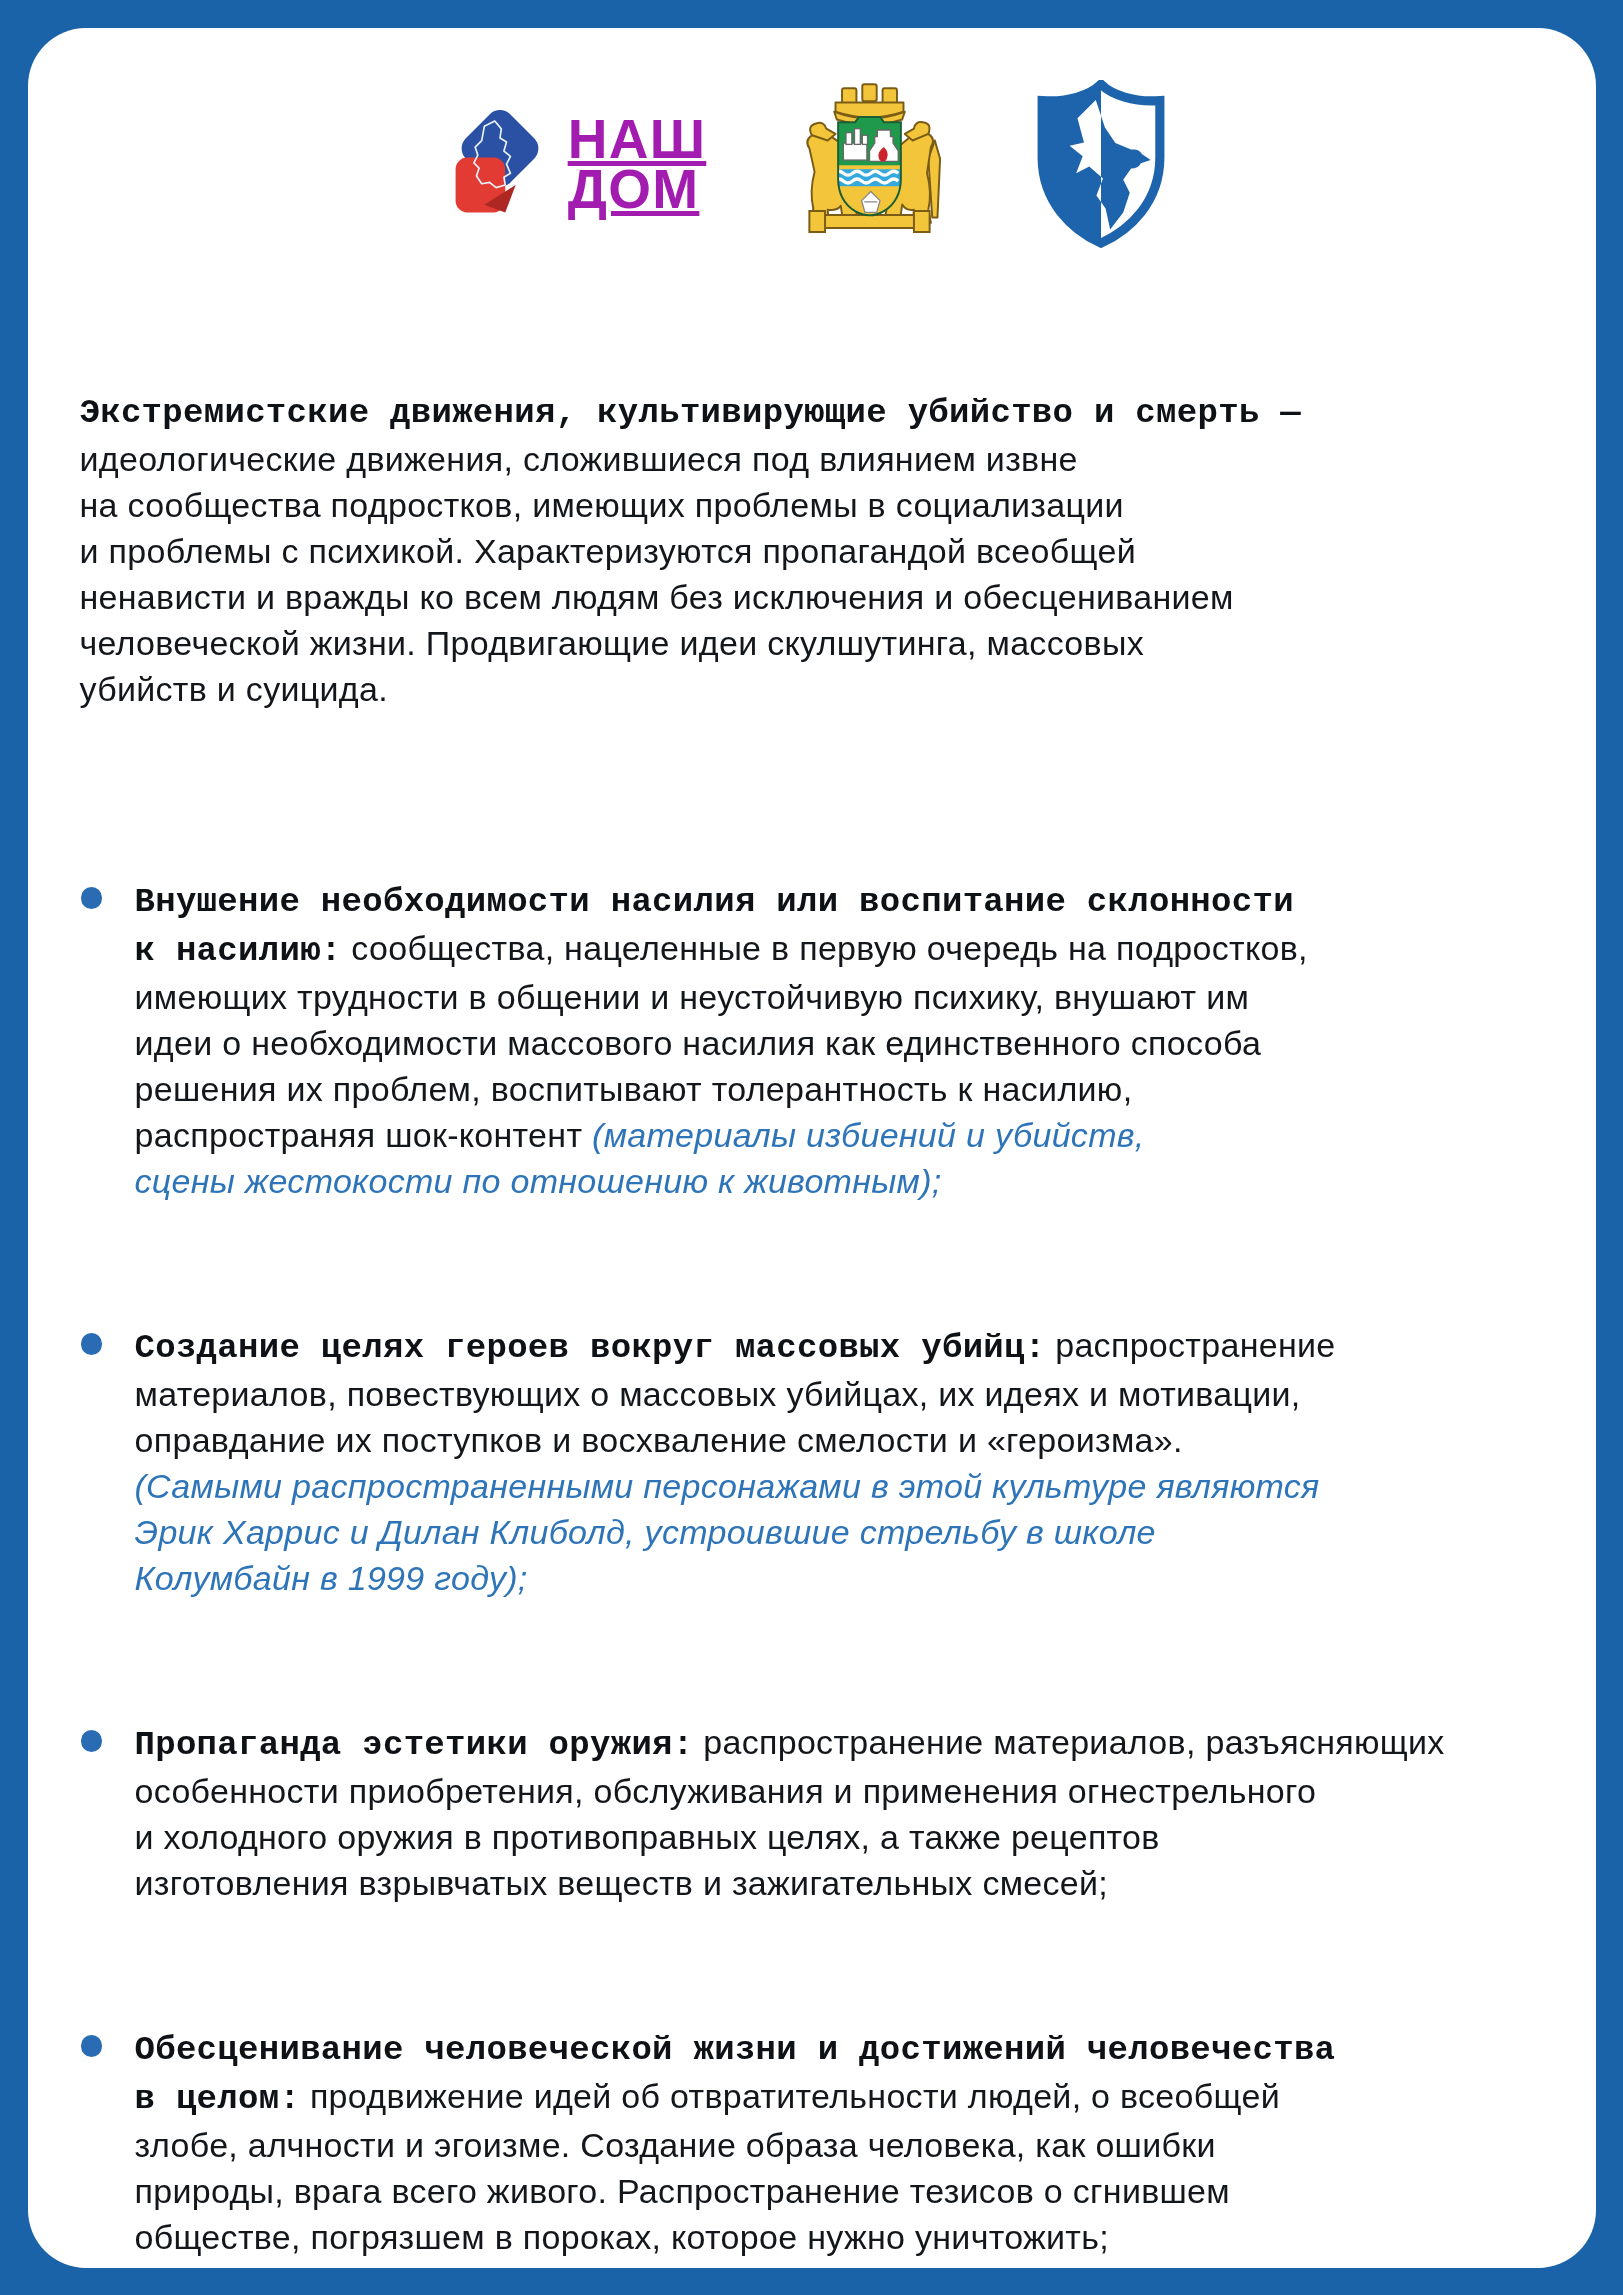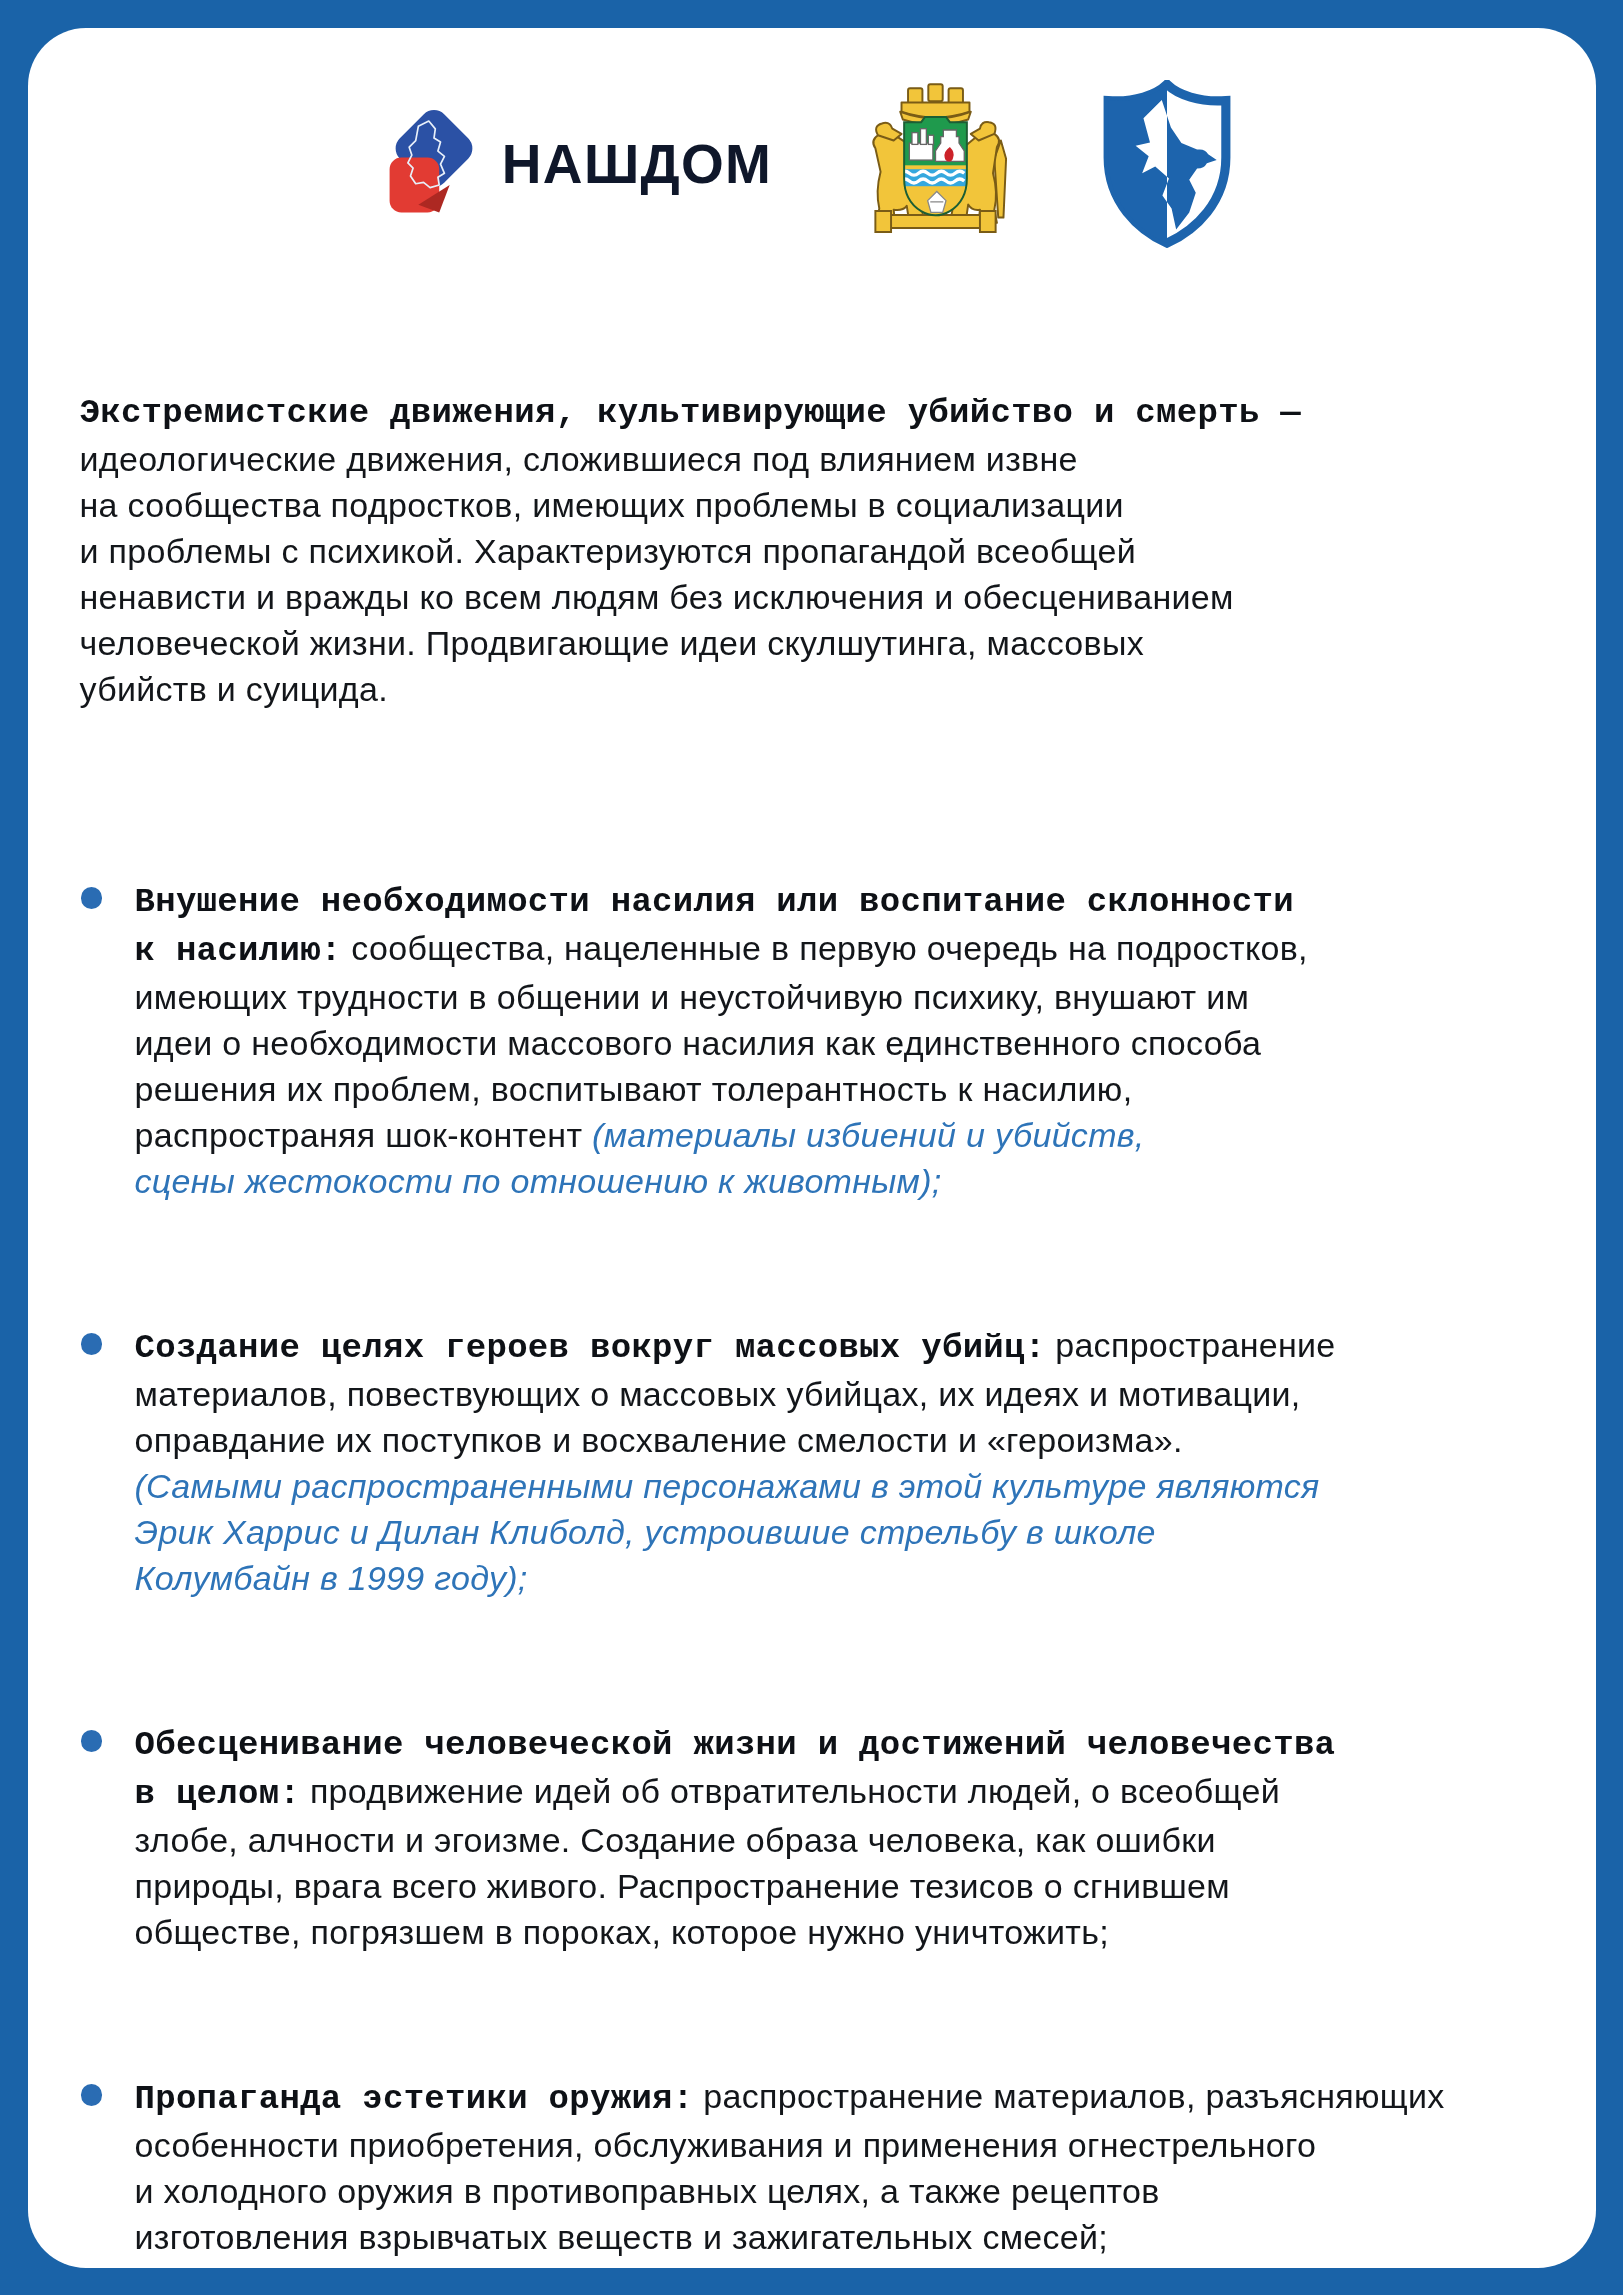--- a/index.html
+++ b/index.html
@@ -15,22 +15,22 @@
     background:#ffffff;border-radius:58px;
     overflow:hidden;
   }
   .logo-row{
     margin-top:52px;
     display:flex;justify-content:center;align-items:center;
     gap:72px;height:168px;
   }
   .nashdom{display:flex;align-items:center;gap:22px;}
   .nashdom-word{
-    color:#0f172a;font-weight:800;font-size:55px;line-height:50px;
-    letter-spacing:1.3px;display:flex;flex-direction:row;
+    color:#a21caf;font-weight:800;font-size:55px;line-height:50px;
+    letter-spacing:1.3px;display:flex;flex-direction:column;text-decoration:underline;
   }
   .content{
     padding:47px 46px 0 52px;
     color:#13161a;
     font-size:34px;line-height:46px;letter-spacing:0.3px;
     white-space:pre-line;
   }
   .para b,.lead{font-weight:700;color:#0e1116;font-family:Liberation Mono, monospace;}
   .note{color:#2e74b8;font-style:italic;}
   ul.points{list-style:none;margin:0;padding:0;}
@@ -151,29 +151,29 @@
 распространяя шок-контент </span><span class="note">(материалы избиений и убийств,
 сцены жестокости по отношению к животным);</span></li>
 
       <li><span class="dot"></span><span class="lead">Создание целях героев вокруг массовых убийц:</span><span> распространение
 материалов, повествующих о массовых убийцах, их идеях и мотивации,
 оправдание их поступков и восхваление смелости и «героизма».
 </span><span class="note">(Самыми распространенными персонажами в этой культуре являются
 Эрик Харрис и Дилан Клиболд, устроившие стрельбу в школе
 Колумбайн в 1999 году);</span></li>
 
+      <li><span class="dot"></span><span class="lead">Пропаганда эстетики оружия:</span><span> распространение материалов, разъясняющих
+особенности приобретения, обслуживания и применения огнестрельного
+и холодного оружия в противоправных целях, а также рецептов
+изготовления взрывчатых веществ и зажигательных смесей;</span><span class="note"></span></li>
+
       <li><span class="dot"></span><span class="lead">Обесценивание человеческой жизни и достижений человечества
 в целом:</span><span> продвижение идей об отвратительности людей, о всеобщей
 злобе, алчности и эгоизме. Создание образа человека, как ошибки
 природы, врага всего живого. Распространение тезисов о сгнившем
 обществе, погрязшем в пороках, которое нужно уничтожить;</span><span class="note"></span></li>
-
-      <li><span class="dot"></span><span class="lead">Пропаганда эстетики оружия:</span><span> распространение материалов, разъясняющих
-особенности приобретения, обслуживания и применения огнестрельного
-и холодного оружия в противоправных целях, а также рецептов
-изготовления взрывчатых веществ и зажигательных смесей;</span><span class="note"></span></li>
 
       
     </ul>
 
   </div>
 </div>
 
 
 </body></html>

